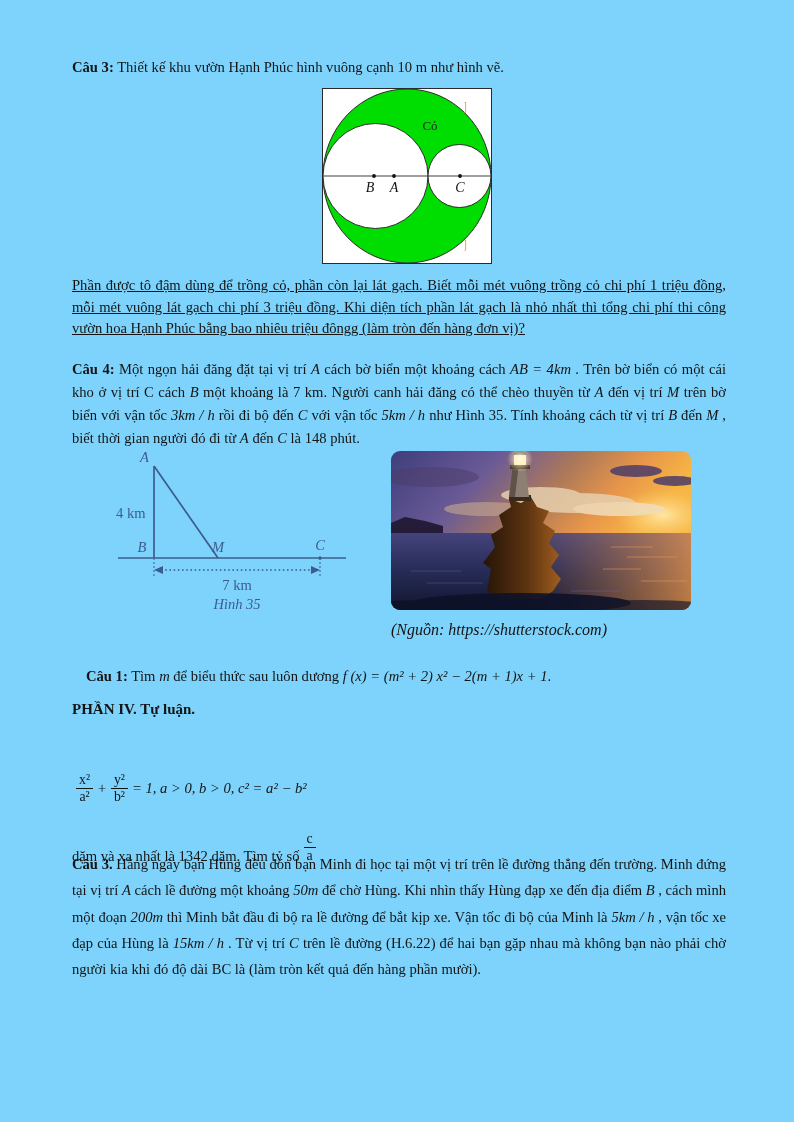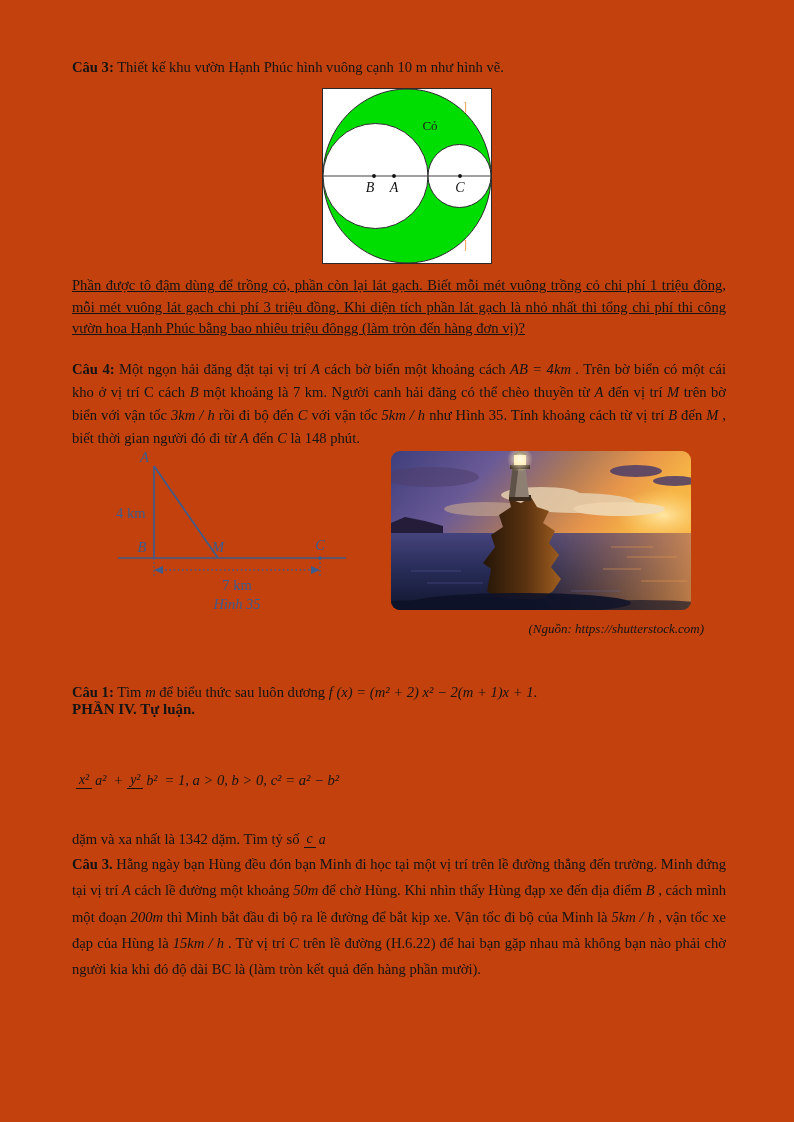--- a/index.html
+++ b/index.html
@@ -1,45 +1,45 @@
 <!DOCTYPE html>
 <html><head>
 <meta charset="utf-8">
 <style>
   html,body{margin:0;padding:0;background:#888;}
   .page{
-    position:relative;width:794px;height:1122px;margin:0 auto;background:#c2410c;
+    position:relative;width:794px;height:1122px;margin:0 auto;background:#7dd3fc;
     font-family:"Liberation Serif","DejaVu Serif",serif;color:#141414;overflow:hidden;
   }
   .para{position:absolute;left:72px;width:654px;font-size:14.6px;text-align:justify;}
   .s-b{font-weight:bold;}
   .s-i{font-style:italic;}
 
   .q3-intro{top:57px;line-height:21px;}
   .q3-body{top:275px;line-height:21.6px;text-decoration:underline;}
   .q4-body{top:358px;line-height:23px;}
   .p4-heading{position:absolute;left:72px;top:657px;font-size:15px;font-weight:bold;margin-top:44px;}
-  .cau1{top:681px;line-height:22px;}
+  .cau1{top:665px;line-height:22px;margin-left:14px;}
   .cau2-p1{top:719px;line-height:25.5px;}
   .eq-row{position:absolute;left:72px;top:772px;width:660px;display:flex;align-items:center;text-align:left;font-size:14.6px;}
   .dam-row{position:absolute;left:72px;top:831px;width:660px;display:flex;align-items:flex-end;font-size:14.6px;}
   .cau3iv{top:851px;line-height:26.3px;}
 
-  .frac{display:inline-flex;flex-direction:row;align-items:center;font-style:italic;
+  .frac{display:inline-flex;flex-direction:column;align-items:center;
         font-size:13.8px;line-height:1.18;margin:0 4px;}
   .frac .num{padding:0 3px;border-bottom:1.2px solid #141414;}
   .frac .den{padding:0 3px;}
   .eq-math{font-style:italic;white-space:pre;}
   .eq-plain{white-space:pre;}
 
   .fig-garden{position:absolute;left:322px;top:88px;width:170px;height:176px;}
   .fig-triangle{position:absolute;left:98px;top:446px;width:252px;height:168px;}
   .photo-wrap{position:absolute;left:391px;top:451px;width:300px;height:159px;border-radius:9px;overflow:hidden;}
-  .photo-caption{position:absolute;left:404px;top:621px;width:300px;text-align:right;
-                 font-style:italic;font-size:13px;}
+  .photo-caption{position:absolute;left:391px;top:621px;width:300px;text-align:left;
+                 font-style:italic;font-size:16px;}
   svg text{font-family:"Liberation Serif","DejaVu Serif",serif;}
 </style>
 </head>
 <body>
 
 <div class="page">
 
   <div class="para q3-intro"><span class="s-b">Câu 3:</span><span> Thiết kế khu vườn Hạnh Phúc hình vuông cạnh 10 m như hình vẽ.</span></div>
 
   <div class="fig-garden">

